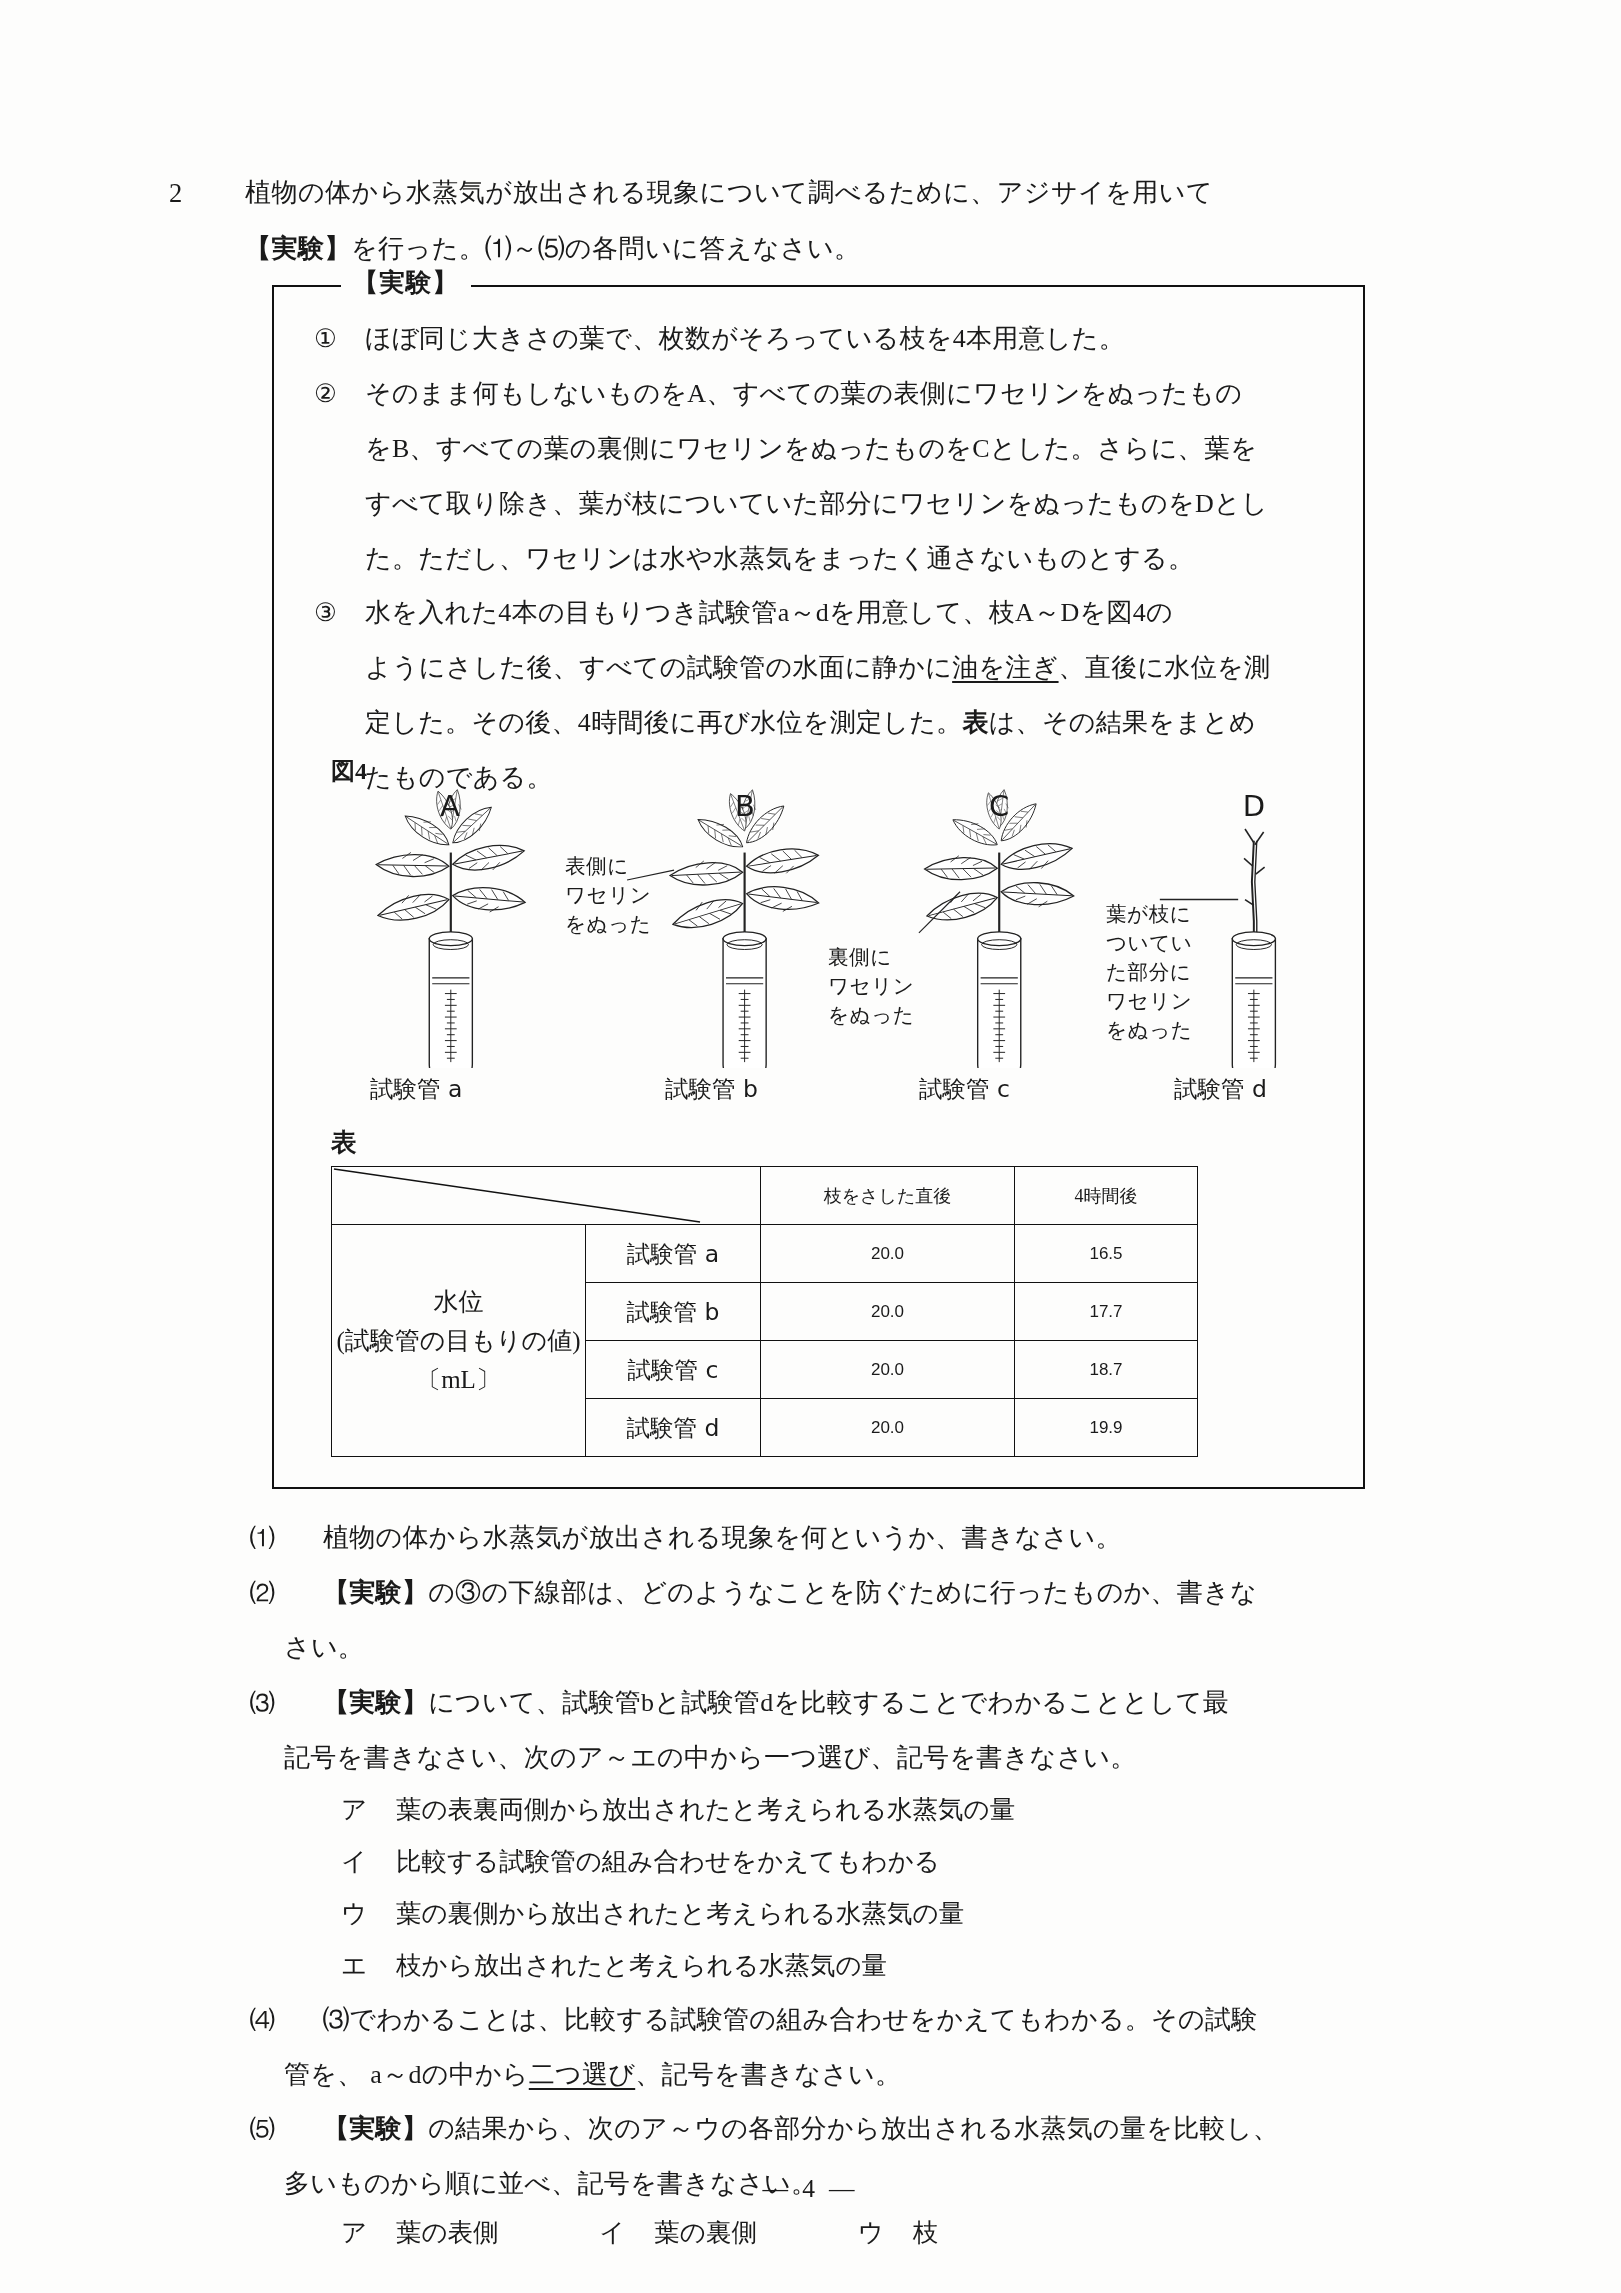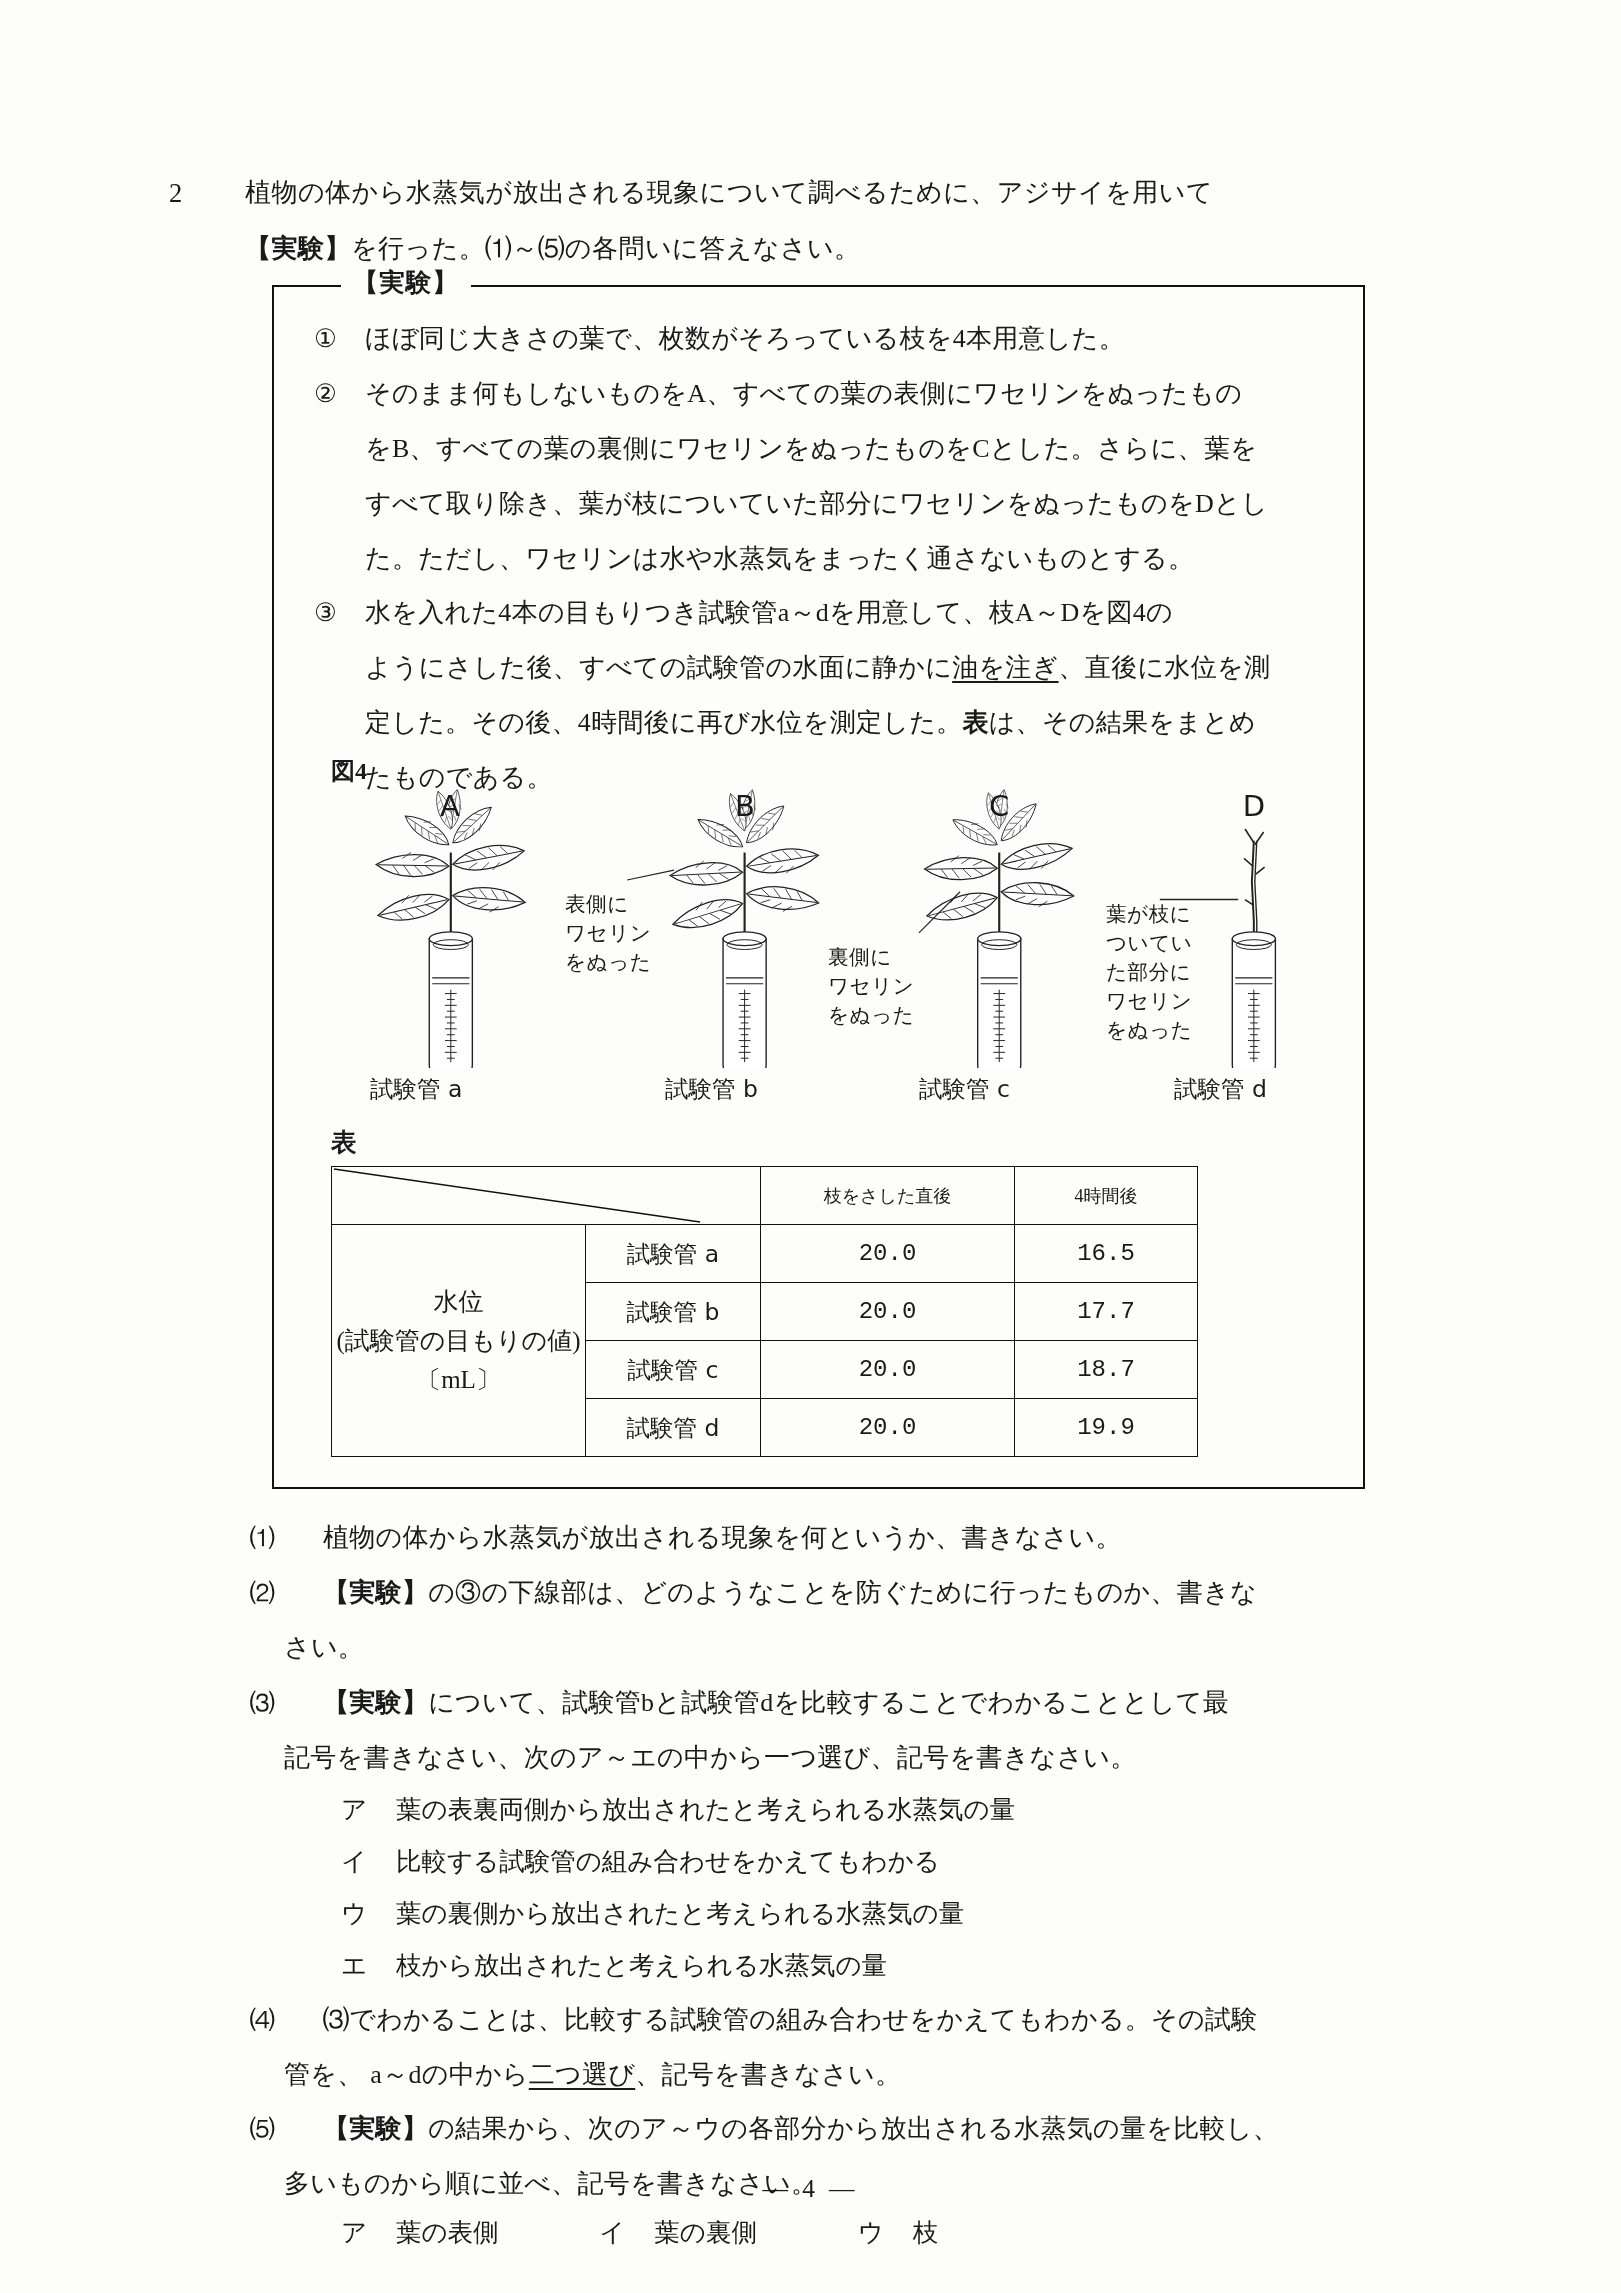--- a/index.html
+++ b/index.html
@@ -147,21 +147,21 @@
   }
   .col-imm { width: 253px; }
   .col-4h  { width: 182px; }
   .hdr-row td { height: 57px; font-size: 18px; }
   .row-label-main {
     width: 253px;
     font-size: 25px;
     line-height: 39px;
   }
   .row-sub { width: 174px; height: 57px; font-family: "DejaVu Sans", sans-serif; font-size: 23.5px;}
-  .val { font-family: Liberation Mono, monospace; font-size: 24px; margin-left: 17px; }
+  .val { font-family: Liberation Sans, sans-serif; font-size: 17px; margin-left: 17px; }
 
   
   .question {
     position: absolute;
     font-size: 26px;
     line-height: 55px;
     letter-spacing: 0.3px;
     width: 1176px;
   }
   .question .qlabel {
@@ -384,21 +384,21 @@
   <div class="plant-col" style="left:667px; top:789px;">
     <span class="plant-letter">B</span>
   </div>
   <div class="plant-col" style="left:921px; top:789px;">
     <span class="plant-letter">C</span>
   </div>
   <div class="plant-col" style="left:1176px; top:789px;">
     <span class="plant-letter">D</span>
   </div>
 
-  <div class="annot" style="left:565px; top:890px;">
+  <div class="annot" style="left:565px; top:852px;">
     <span>表側に</span><br>
     <span>ワセリン</span><br>
     <span>をぬった</span>
   </div>
 
   <div class="annot" style="left:828px; top:943px;">
     <span>裏側に</span><br>
     <span>ワセリン</span><br>
     <span>をぬった</span>
   </div>

